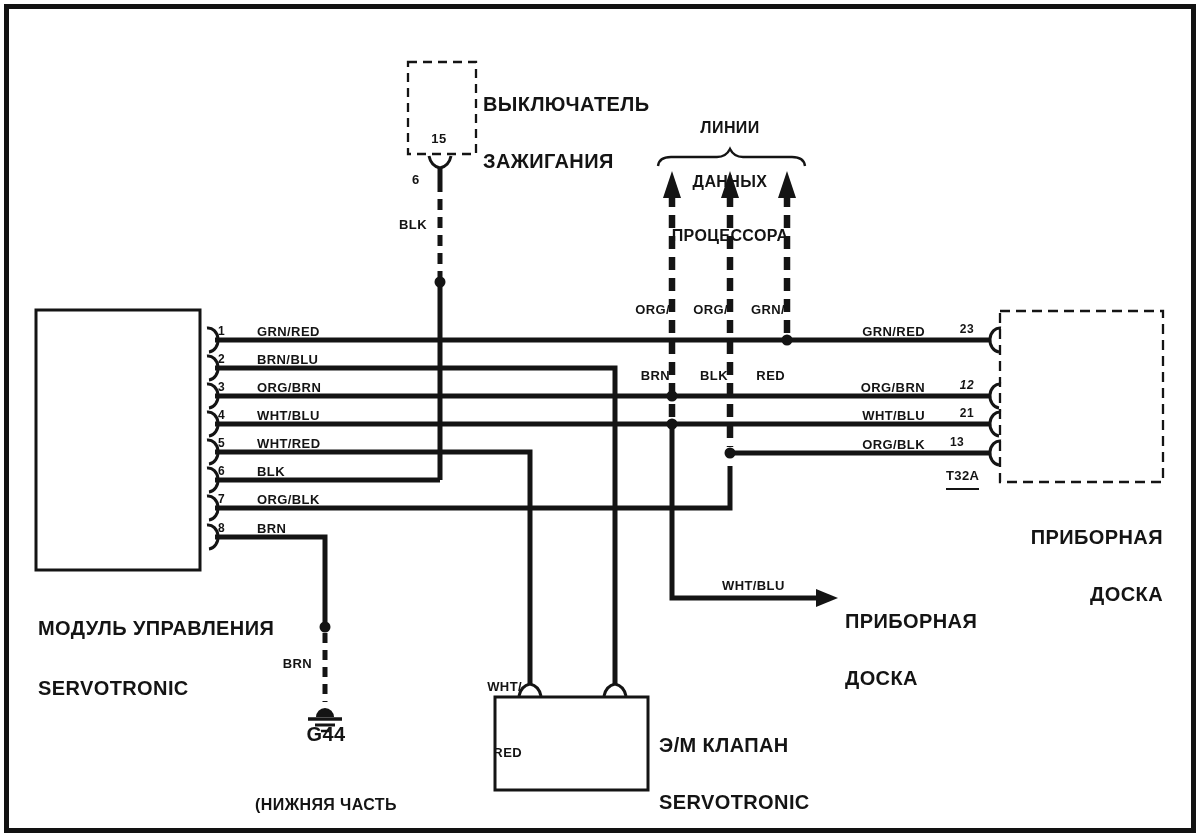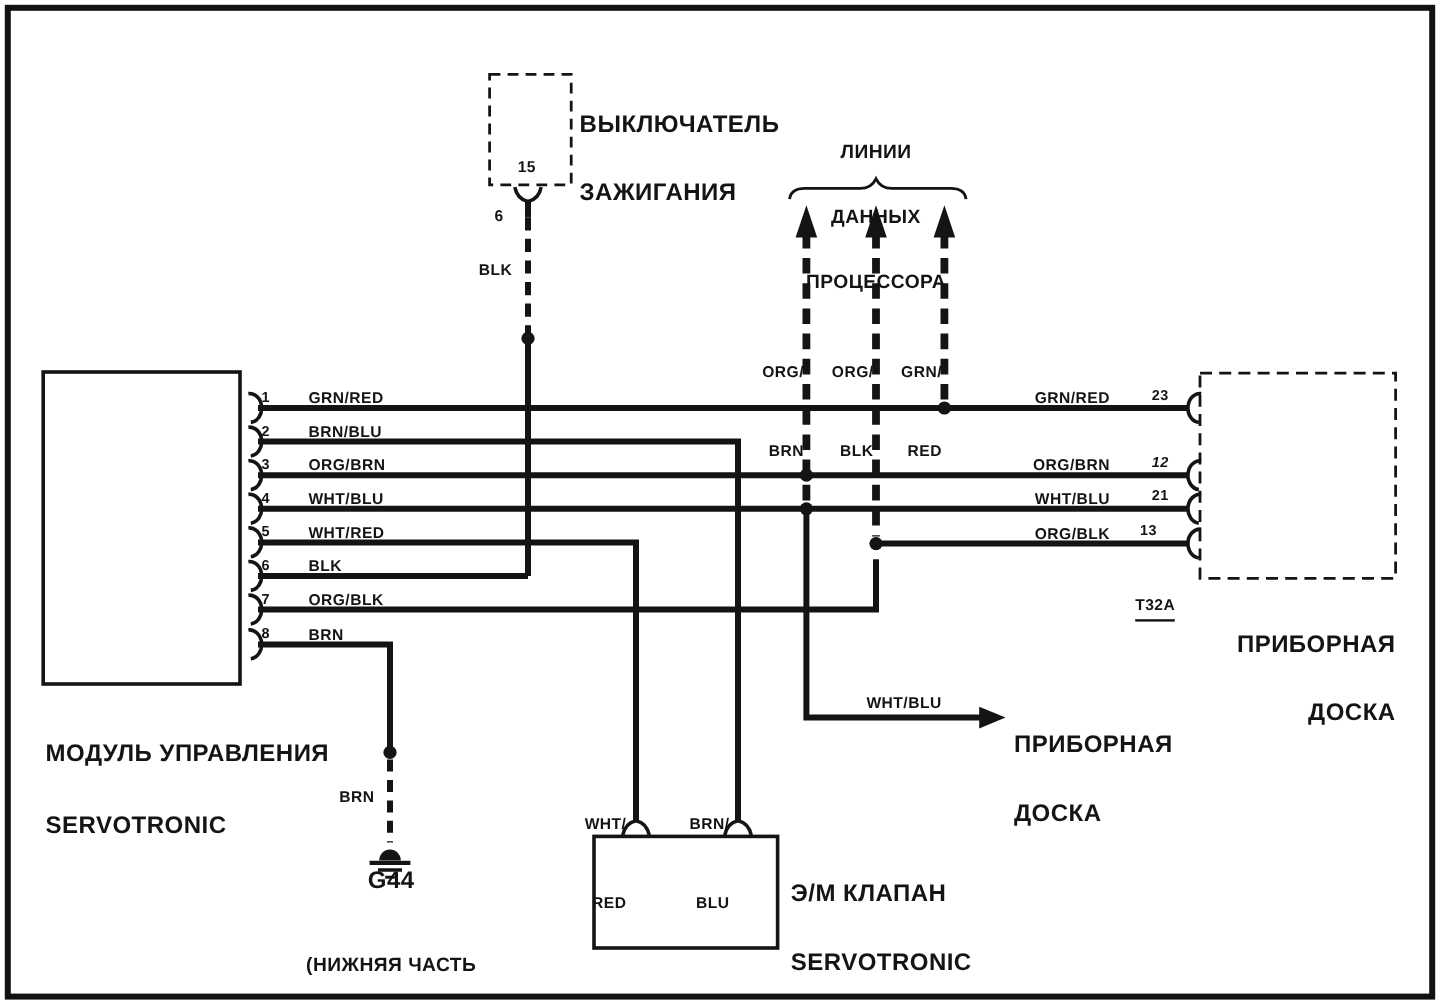--- a/index.html
+++ b/index.html
@@ -152,41 +152,37 @@
   <div class="lbl s13" style="left:257px;top:518px;">BRN</div>
 
   <div class="lbl s13 rgt" style="left:828px;top:321px;width:97px;">GRN/RED</div>
   <div class="lbl s13 rgt" style="left:828px;top:377px;width:97px;">ORG/BRN</div>
   <div class="lbl s13 rgt" style="left:828px;top:405px;width:97px;">WHT/BLU</div>
   <div class="lbl s13 rgt" style="left:828px;top:434px;width:97px;">ORG/BLK</div>
   <div class="lbl s12 rgt" style="left:940px;top:322px;width:34px;">23</div>
   <div class="lbl s12 rgt" style="left:940px;top:378px;width:34px;font-style:italic;">12</div>
   <div class="lbl s12 rgt" style="left:940px;top:406px;width:34px;">21</div>
   <div class="lbl s12 rgt" style="left:940px;top:435px;width:34px;text-align:center;">13</div>
-  <div class="lbl s13 u" style="left:946px;top:465px;margin-top:28px;">T32A</div>
+  <div class="lbl s13 u" style="left:946px;top:465px;">T32A</div>
 
   <div class="lbl s15 rgt" style="left:1020px;top:490px;width:143px;">
     <div>ПРИБОРНАЯ</div>
     <div>ДОСКА</div>
   </div>
 
   <div class="lbl s13" style="left:722px;top:575px;">WHT/BLU</div>
   <div class="lbl s15" style="left:845px;top:574px;">
     <div>ПРИБОРНАЯ</div>
     <div>ДОСКА</div>
   </div>
 
   <div class="lbl s13 rgt" style="left:470px;top:632px;width:52px;">
     <div>WHT/</div>
     <div>RED</div>
   </div>
-  <div class="lbl s13 rgt" style="left:556px;top:632px;width:52px;">
-    <div>BRN/</div>
-    <div>BLU</div>
-  </div>
   <div class="lbl s15" style="left:659px;top:698px;">
     <div>Э/М КЛАПАН</div>
     <div>SERVOTRONIC</div>
   </div>
 
   <div class="lbl s13 rgt" style="left:262px;top:653px;width:50px;">BRN</div>
   <div class="lbl s15 ctr" style="left:291px;top:701px;width:70px;margin-top:24px;">G44</div>
   <div class="lbl s14 ctr" style="left:215px;top:760px;width:222px;">
     <div>(НИЖНЯЯ ЧАСТЬ</div>
     

